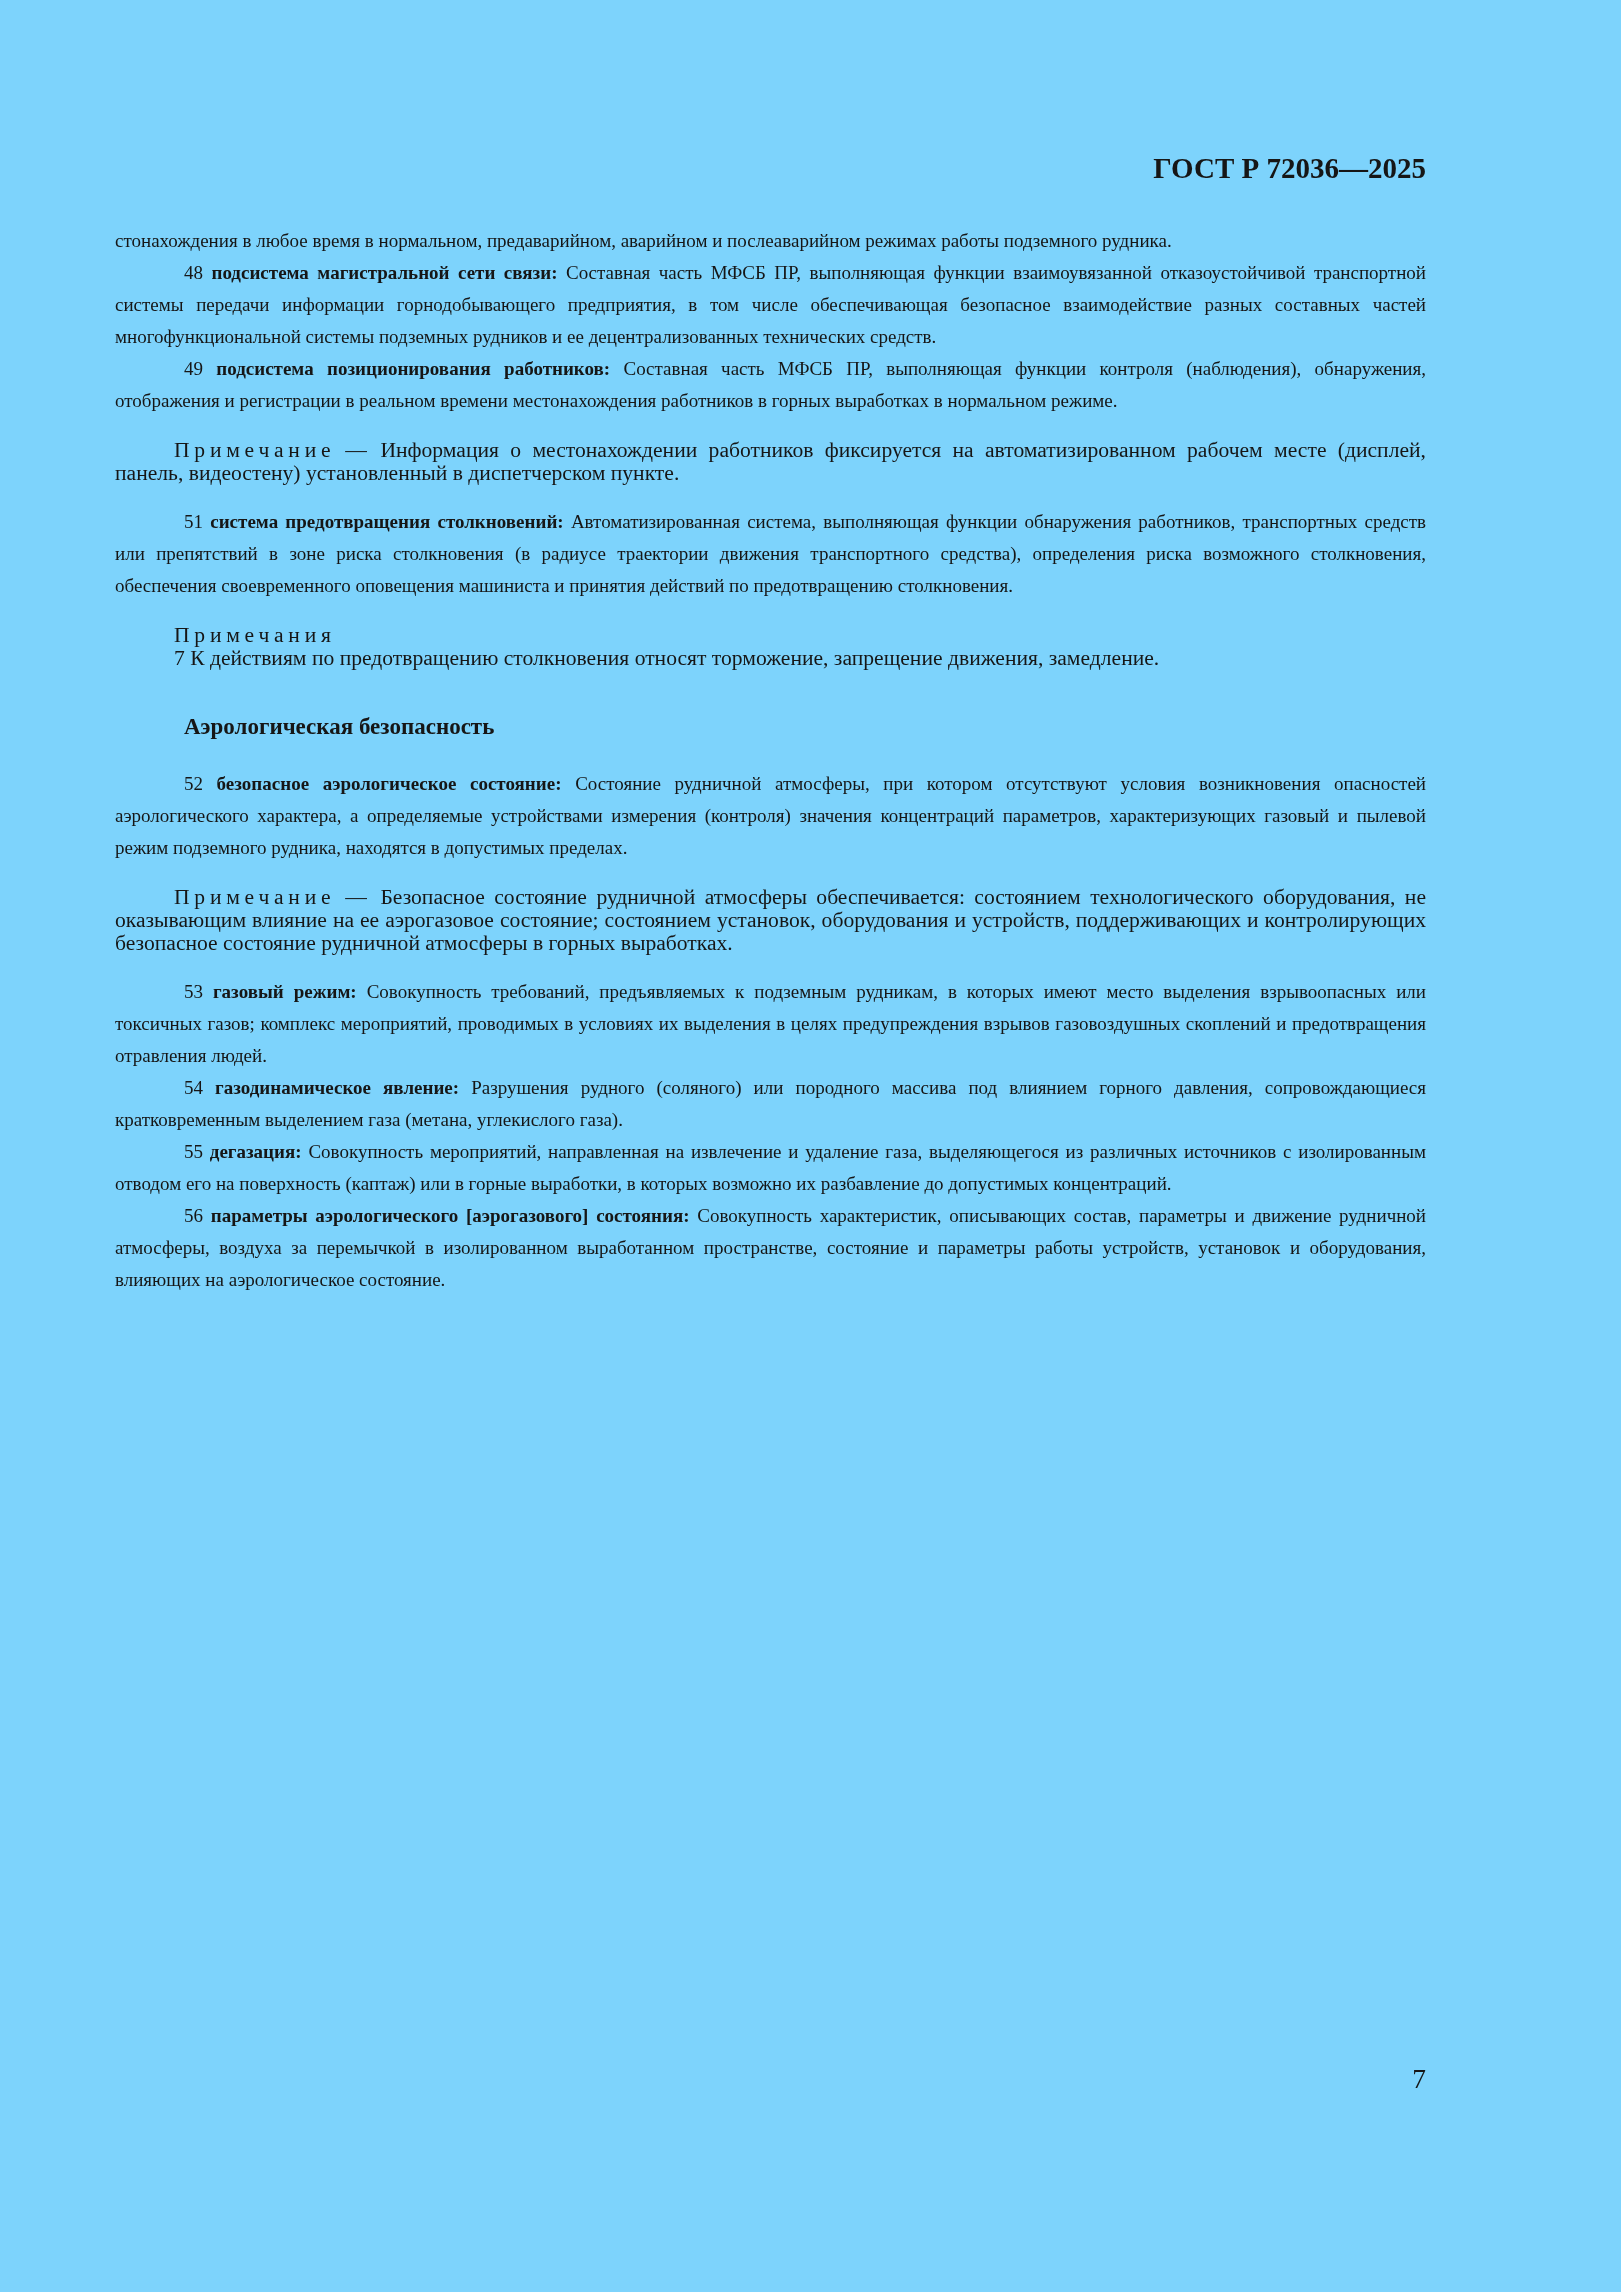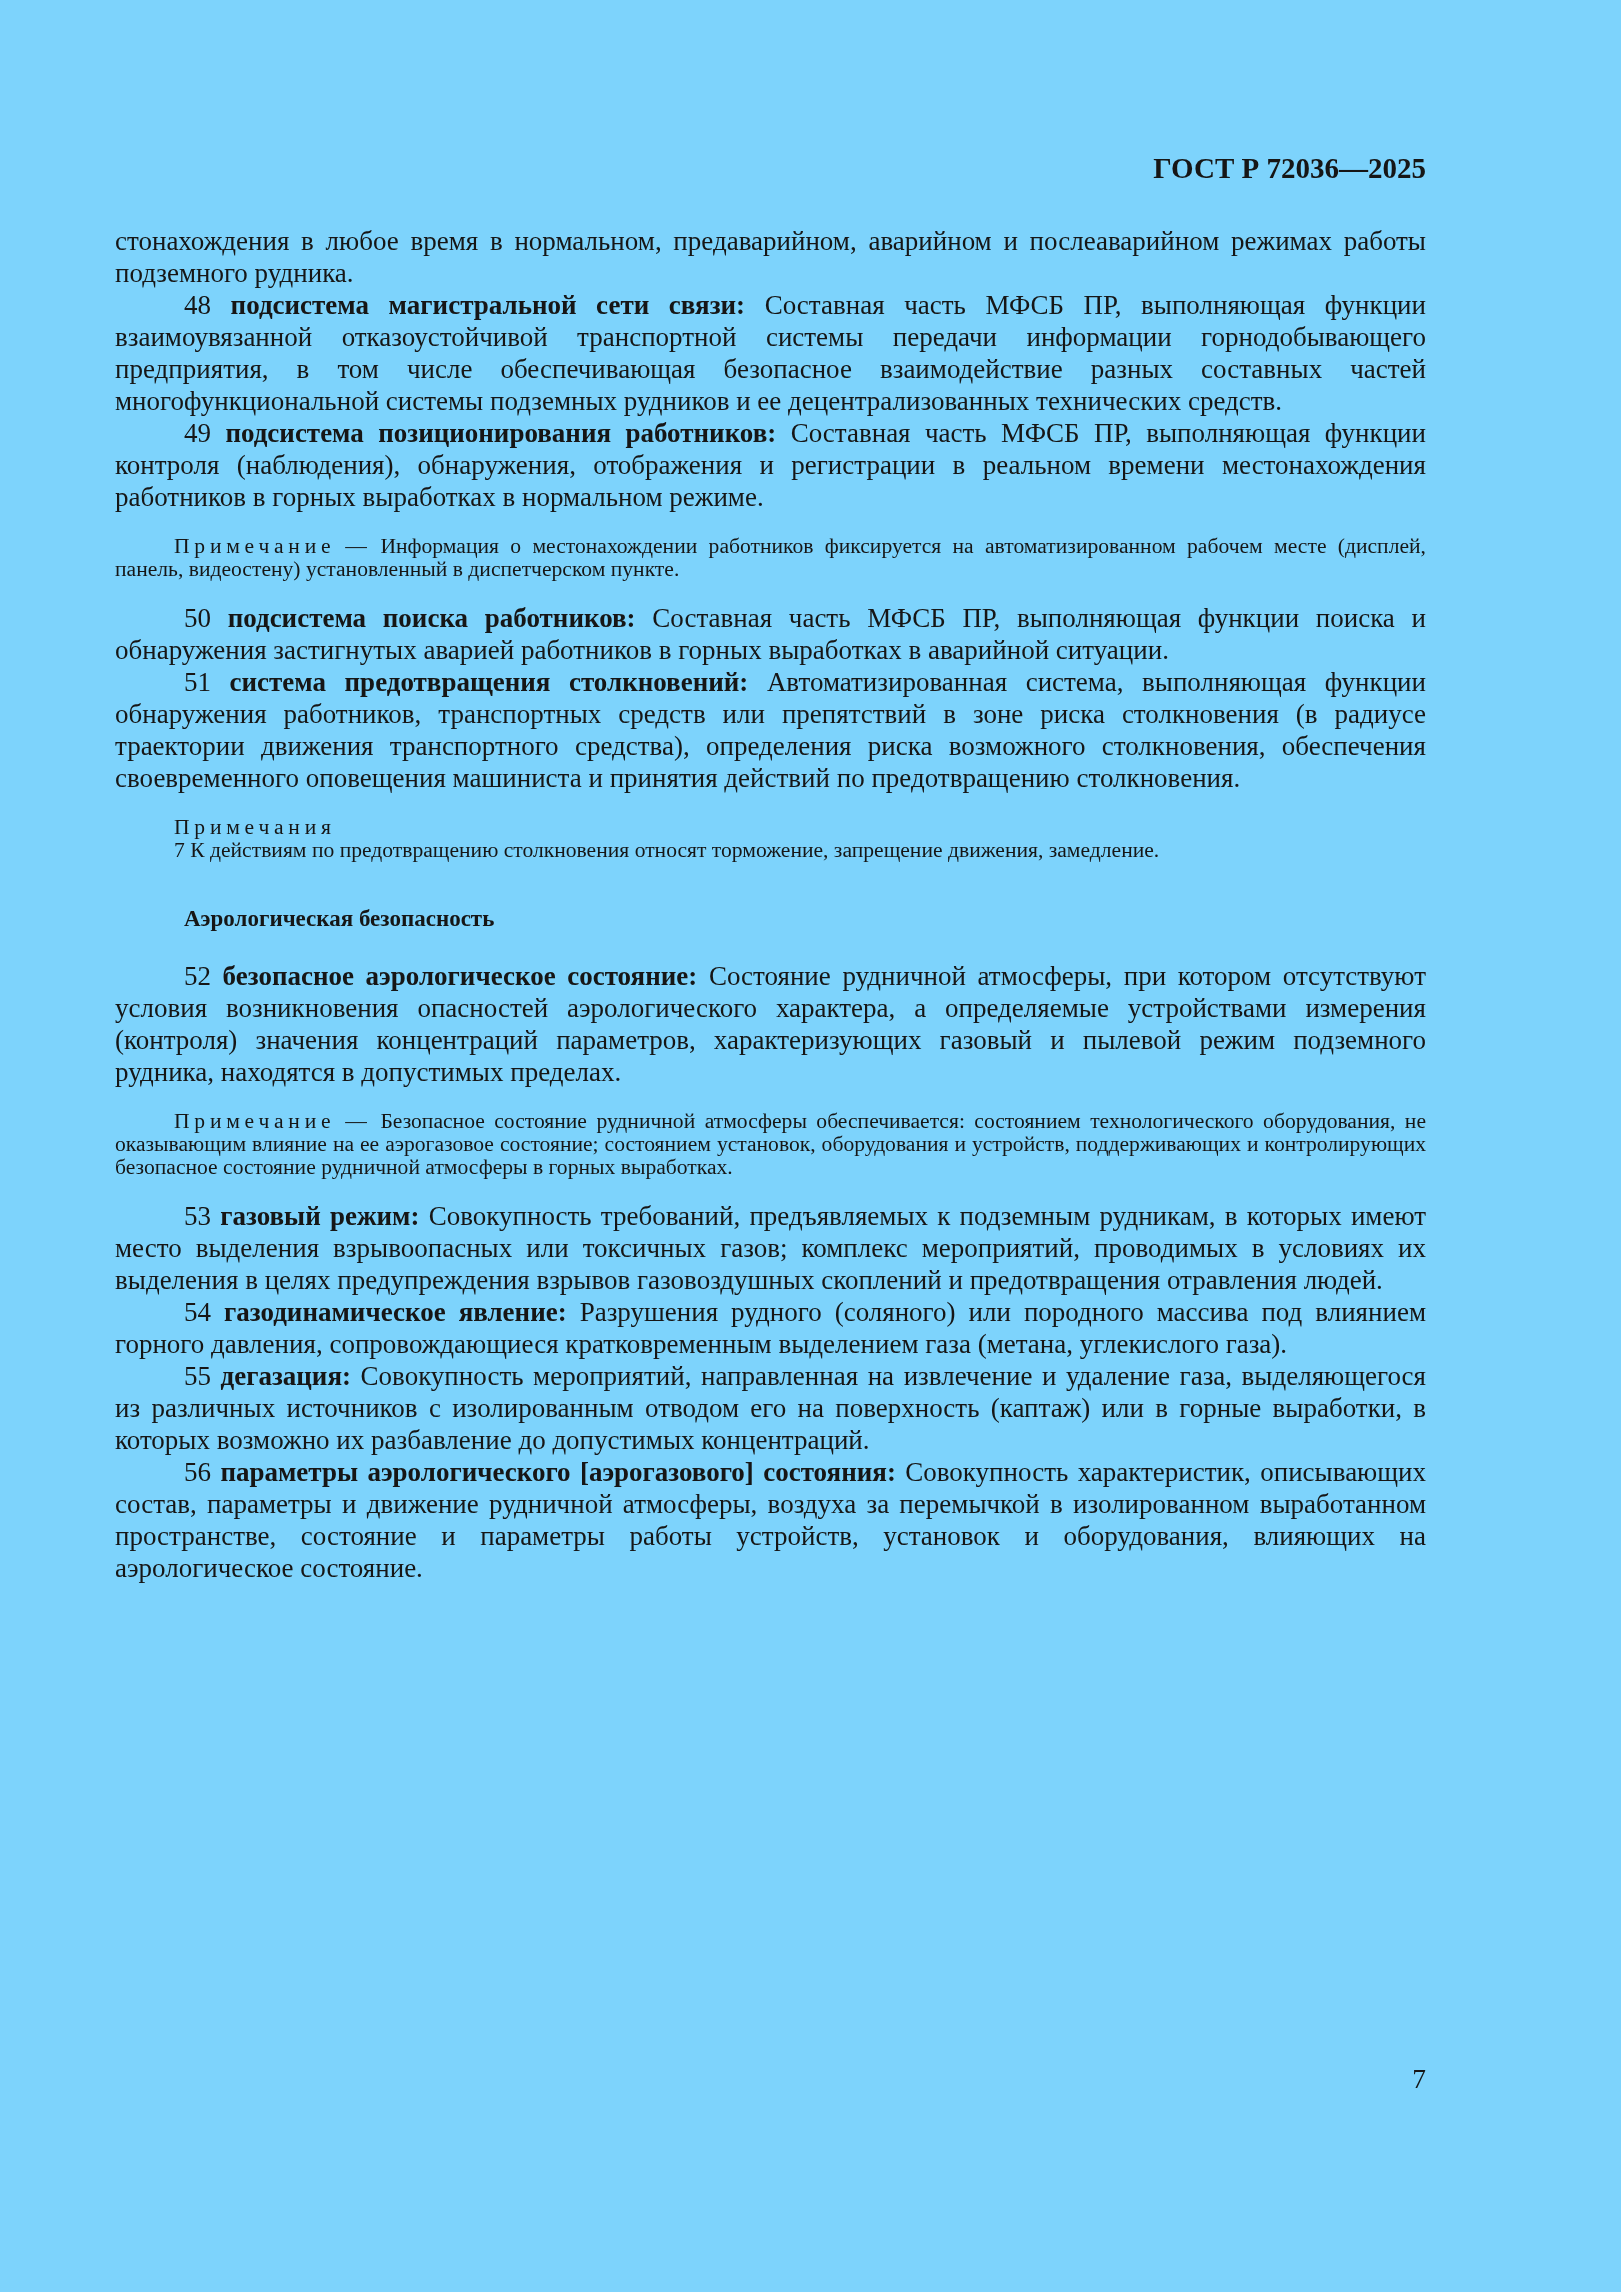--- a/index.html
+++ b/index.html
@@ -24,21 +24,21 @@
     line-height: 33px;
   }
   .content {
     position: absolute;
     top: 225px;
     left: 115px;
     width: 1311px;
   }
   p.para {
     margin: 0;
-    font-size: 27px;
+    font-size: 19px;
     line-height: 32px;
     text-align: justify;
     text-indent: 69px;
   }
   p.para.cont { text-indent: 0; }
   .b { font-weight: bold; }
   .num { font-weight: normal; }
   p.note {
     margin: 21.6px 0;
     font-size: 21.6px;
@@ -79,21 +79,20 @@
   <main class="content">
 
     <p class="para cont">стонахождения в любое время в нормальном, предаварийном, аварийном и послеаварийном режимах работы подземного рудника.</p>
 
     <p class="para"><span class="num">48</span> <span class="b">подсистема магистральной сети связи:</span> <span>Составная часть МФСБ ПР, выполняющая функции взаимоувязанной отказоустойчивой транспортной системы передачи информации горнодобывающего предприятия, в том числе обеспечивающая безопасное взаимодействие разных составных частей многофункциональной системы подземных рудников и ее децентрализованных технических средств.</span></p>
 
     <p class="para"><span class="num">49</span> <span class="b">подсистема позиционирования работников:</span> <span>Составная часть МФСБ ПР, выполняющая функции контроля (наблюдения), обнаружения, отображения и регистрации в реальном времени местонахождения работников в горных выработках в нормальном режиме.</span></p>
 
     <p class="note"><span class="note-label">Примечание</span><span class="dash">—</span><span>Информация о местонахождении работников фиксируется на автоматизированном рабочем месте (дисплей, панель, видеостену) установленный в диспетчерском пункте.</span></p>
 
-    <p class="para"><span class="num">50</span> <span class="b">подсистема поиска работников:</span> <span>Составная часть МФСБ ПР, выполняющая функции поиска и обнаружения застигнутых аварией работников в горных выработках в аварийной ситуации.</span></p>
 
 
     <p class="para"><span class="num">51</span> <span class="b">система предотвращения столкновений:</span> <span>Автоматизированная система, выполняющая функции обнаружения работников, транспортных средств или препятствий в зоне риска столкновения (в радиусе траектории движения транспортного средства), определения риска возможного столкновения, обеспечения своевременного оповещения машиниста и принятия действий по предотвращению столкновения.</span></p>
 
     <div class="notes-block">
       <p class="note"><span class="note-label">Примечания</span></p>
       <p class="note">7 К действиям по предотвращению столкновения относят торможение, запрещение движения, замедление.</p>
     </div>
 
     <h2 class="subheading">Аэрологическая безопасность</h2>

